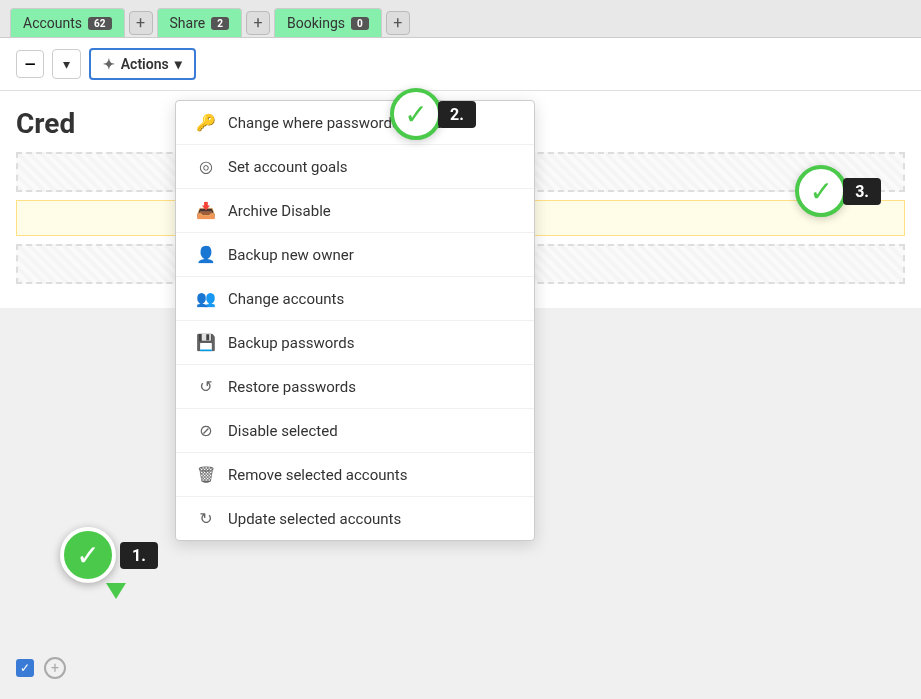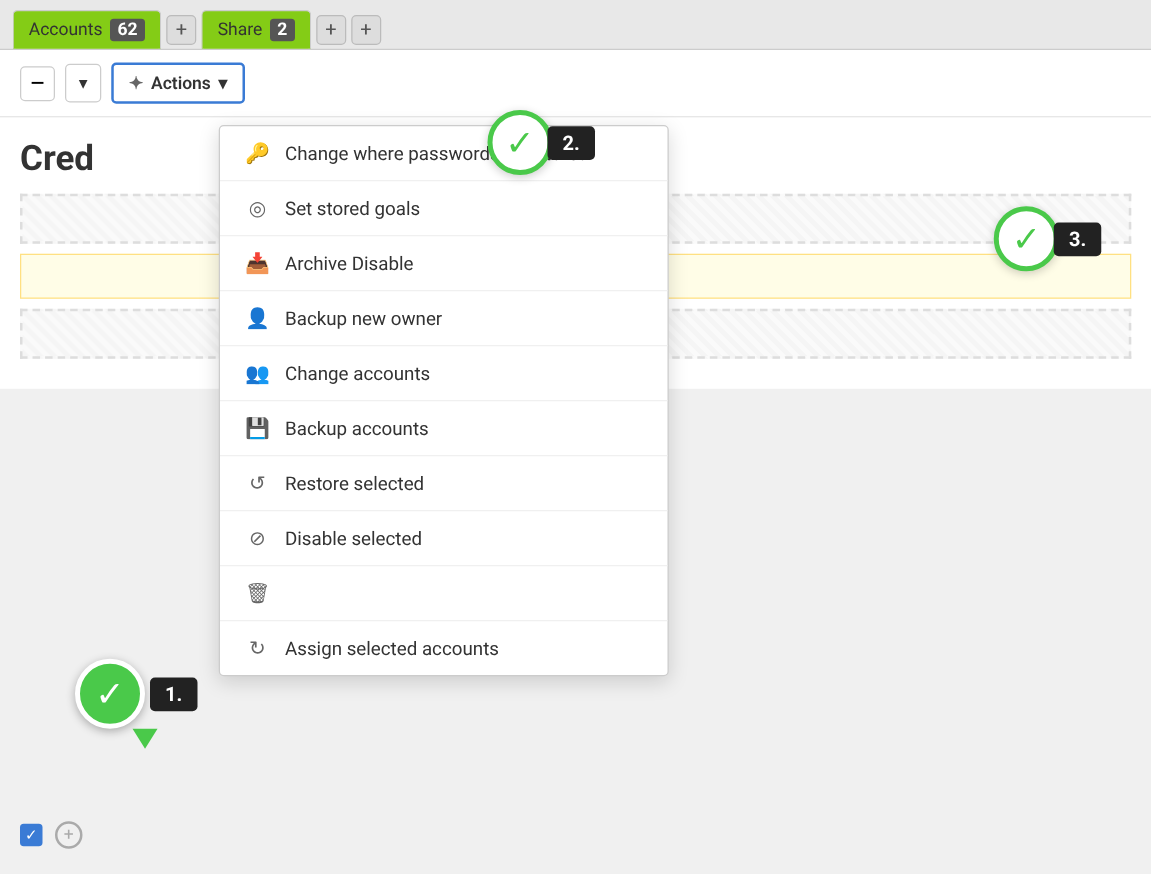--- a/index.html
+++ b/index.html
@@ -18,35 +18,35 @@
       align-items: center;
       background: #e8e8e8;
       padding: 8px 10px 0 10px;
       gap: 4px;
       border-bottom: 1px solid #ccc;
     }
     .tab {
       display: flex;
       align-items: center;
       gap: 6px;
-      background: #84cc16;
+      background: #86efac;
       border: 1px solid #ccc;
       border-bottom: none;
       border-radius: 4px 4px 0 0;
       padding: 6px 12px;
       cursor: pointer;
       font-size: 14px;
       color: #333;
     }
     .tab-badge {
       background: #555;
       color: #fff;
       border-radius: 3px;
       padding: 1px 6px;
-      font-size: 14px;
+      font-size: 10px;
       font-weight: bold;
     }
     .tab-add {
       background: #ddd;
       border: 1px solid #bbb;
       border-radius: 4px;
       width: 24px;
       height: 24px;
       display: flex;
       align-items: center;
@@ -235,20 +235,24 @@
   <div class="tab-add">
     <span>+</span>
   </div>
   <div class="tab">
     <span>Share</span>
     <span class="tab-badge">2</span>
   </div>
   <div class="tab-add">
     <span>+</span>
   </div>
+  <div class="tab">
+    <span>Bookings</span>
+    <span class="tab-badge">0</span>
+  </div>
   <div class="tab-add">
     <span>+</span>
   </div>
 </div>
 
 <div class="toolbar">
   <div class="checkbox-btn">
     <span style="font-size:14px; font-weight:bold;">—</span>
   </div>
   <div class="toolbar-btn">
@@ -261,52 +265,53 @@
   </div>
 </div>
 
 <div class="dropdown-overlay">
   <div class="dropdown-item">
     <span class="dropdown-icon">🔑</span>
     <span>Change where passwords are stored</span>
   </div>
   <div class="dropdown-item">
     <span class="dropdown-icon">◎</span>
-    <span>Set stored goals</span>
+    <span>Set account goals</span>
   </div>
   <div class="dropdown-item">
     <span class="dropdown-icon">📥</span>
     <span>Archive Disable</span>
   </div>
   <div class="dropdown-item">
     <span class="dropdown-icon">👤</span>
     <span>Backup new owner</span>
   </div>
   <div class="dropdown-item">
     <span class="dropdown-icon">👥</span>
     <span>Change accounts</span>
   </div>
   <div class="dropdown-item">
     <span class="dropdown-icon">💾</span>
-    <span>Backup accounts</span>
+    <span>Backup passwords</span>
   </div>
   <div class="dropdown-item">
     <span class="dropdown-icon">↺</span>
-    <span>Restore selected</span>
+    <span>Restore passwords</span>
   </div>
   <div class="dropdown-item">
     <span class="dropdown-icon">⊘</span>
     <span>Disable selected</span>
   </div>
   <div class="dropdown-item">
     <span class="dropdown-icon">🗑</span>
+    <span>Remove selected accounts</span>
   </div>
   <div class="dropdown-item">
     <span class="dropdown-icon">↻</span>
-    <span>Assign selected accounts</span>
+    <span>Update selected accounts</span>
   </div>
 </div>
 
 <div class="content-area">
   <div style="font-size:28px; font-weight:bold; color:#333; margin-bottom:12px;">Cred</div>
   <div class="dashed-area"></div>
   <div class="yellow-row"></div>
   <div class="dashed-area"></div>
 </div>
 

